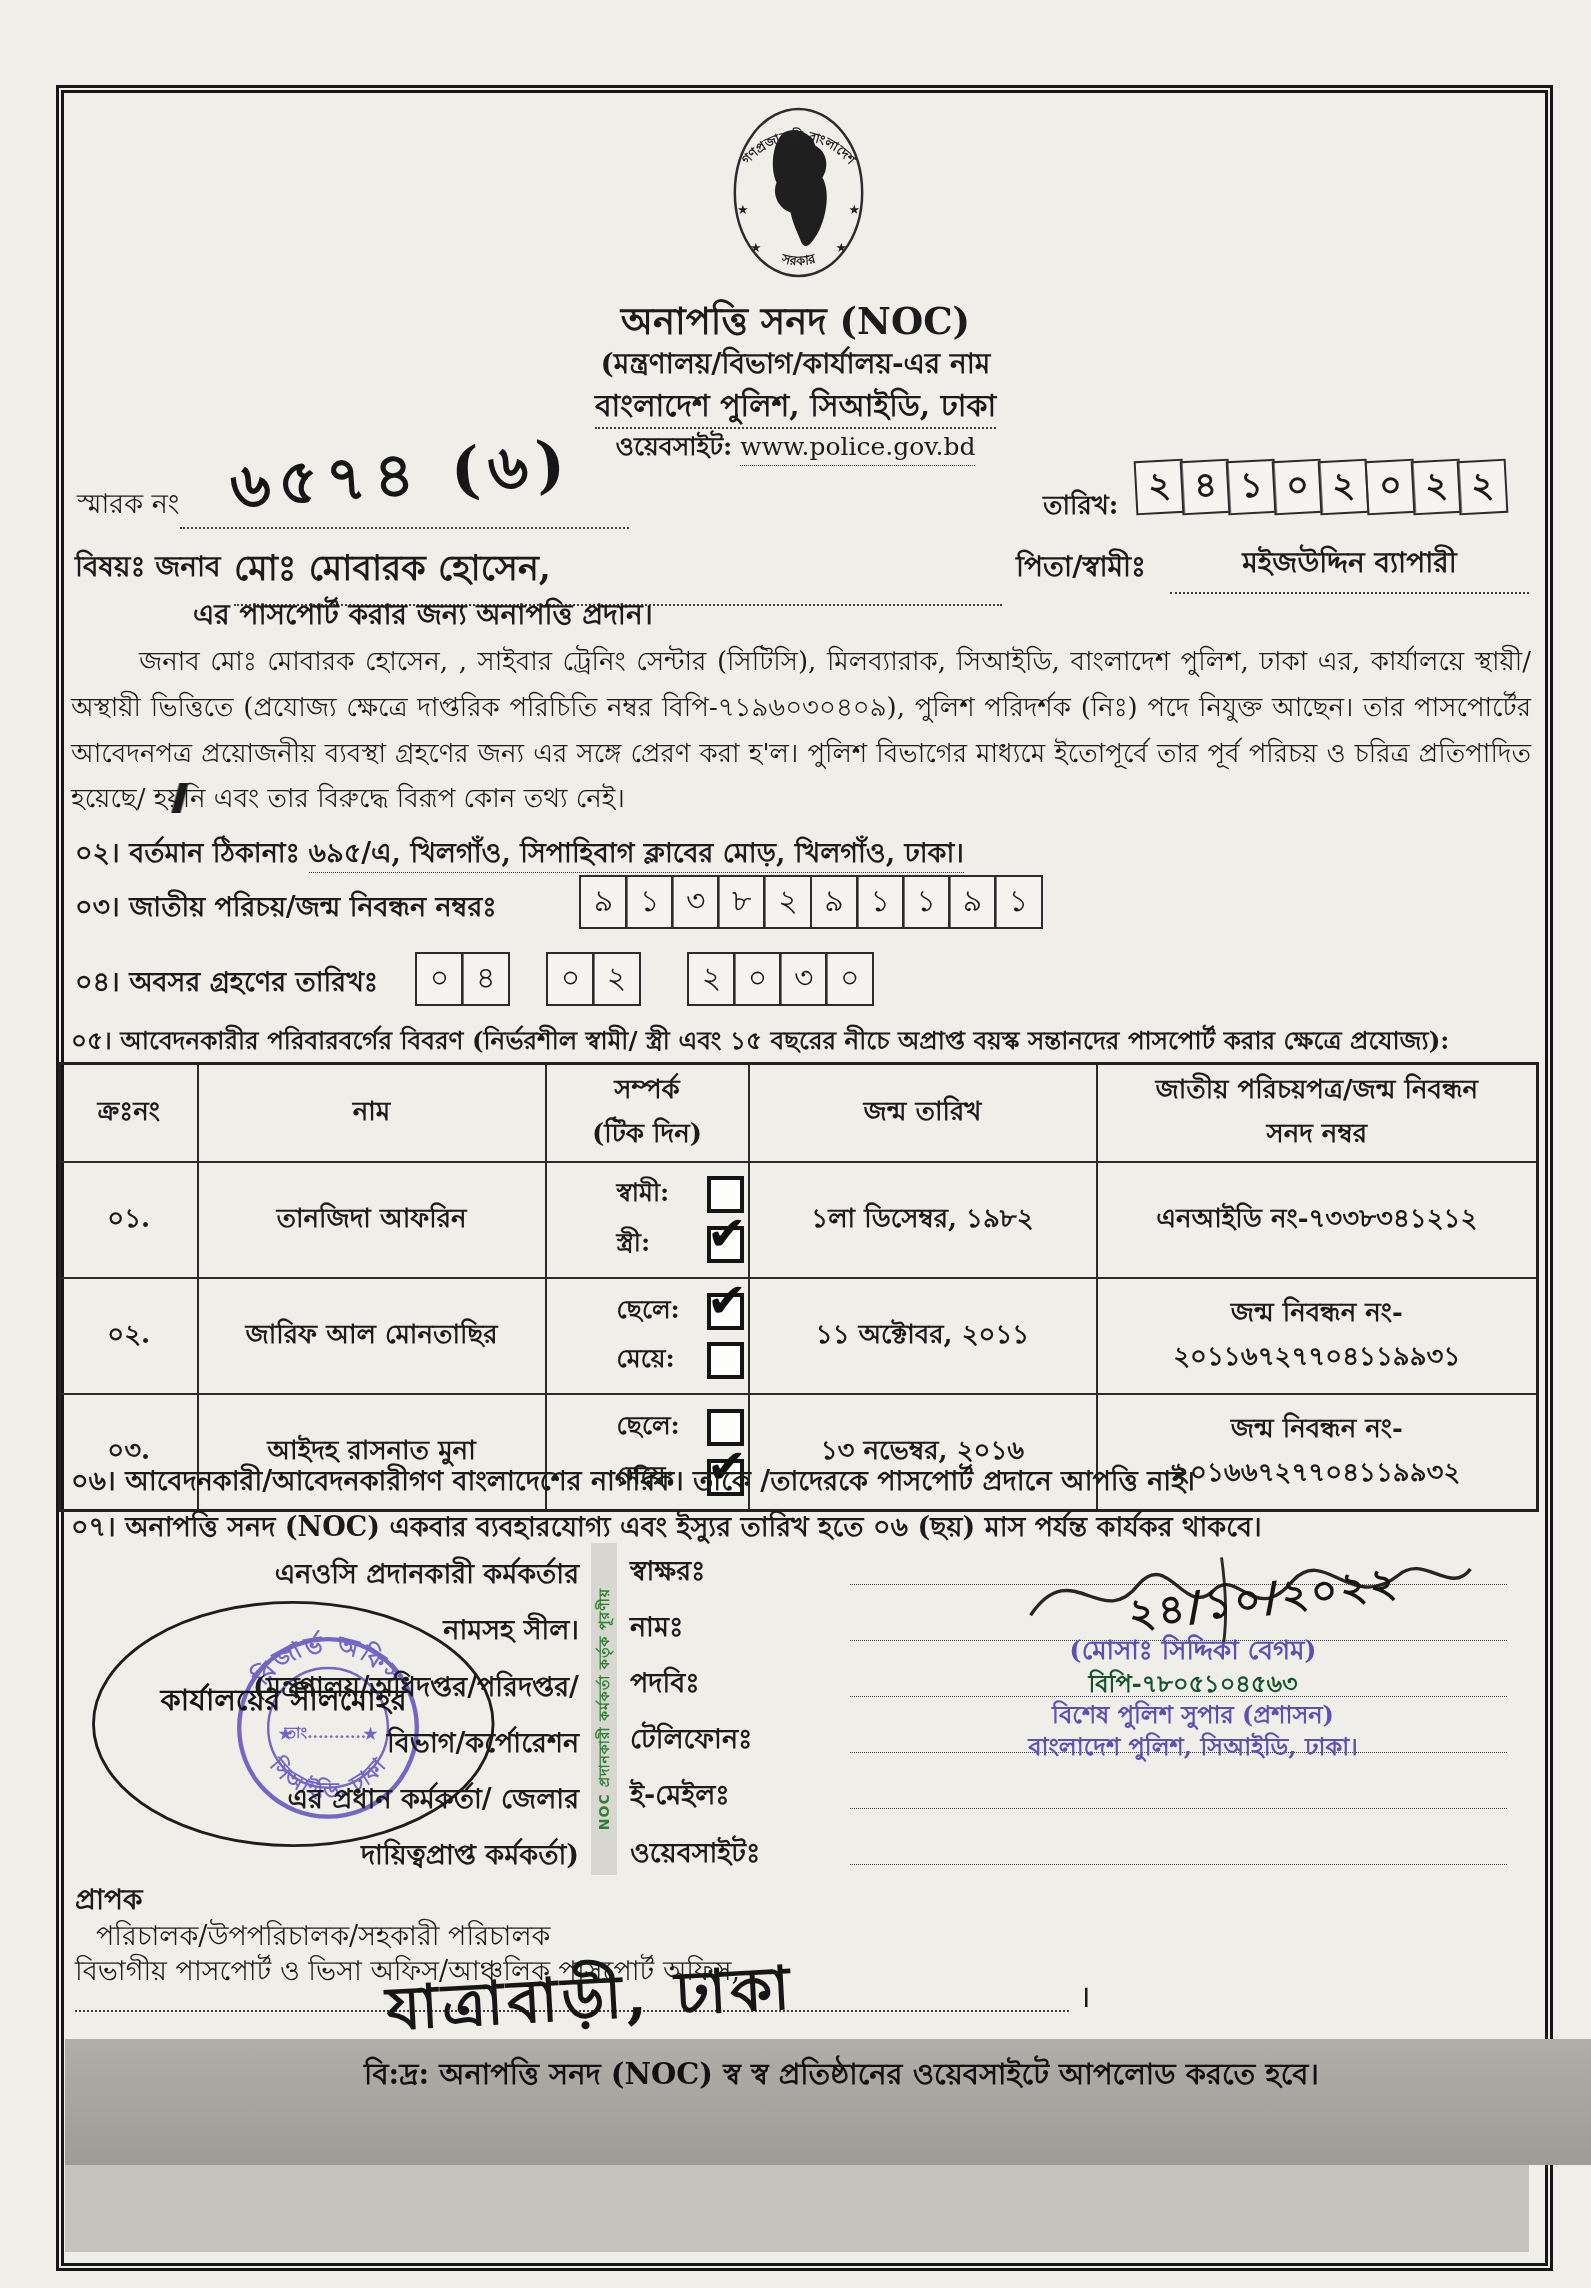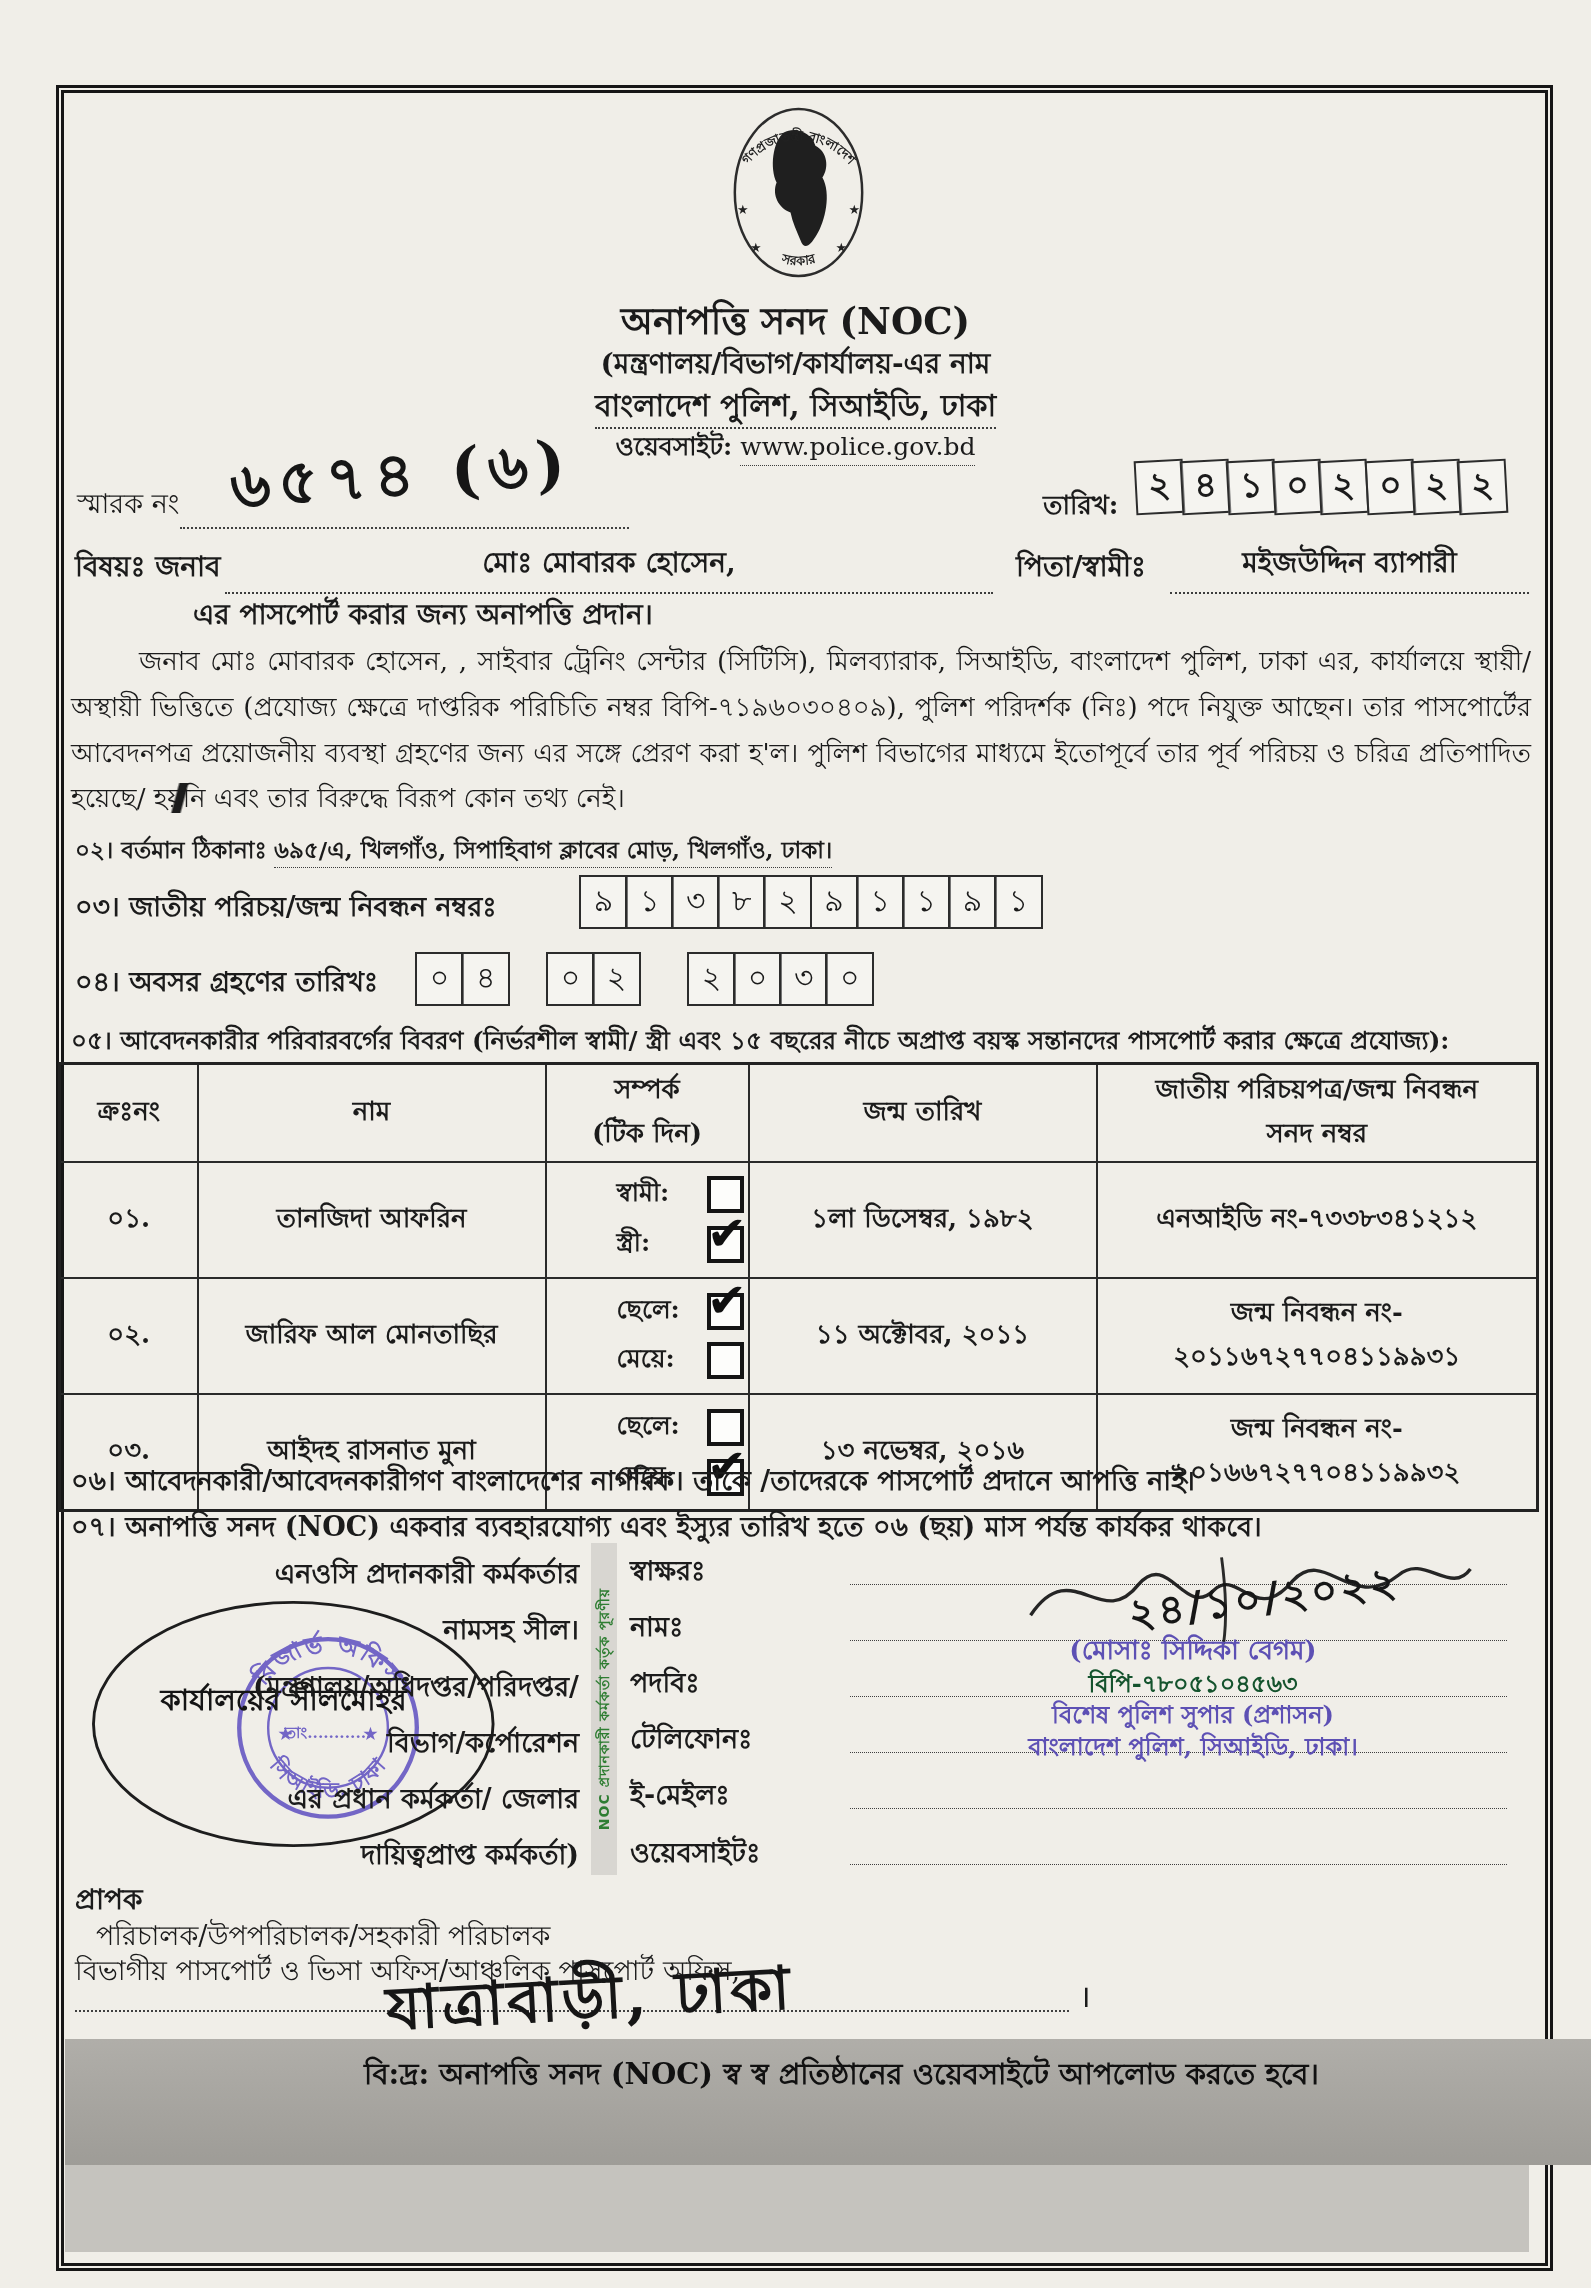--- a/index.html
+++ b/index.html
@@ -84,30 +84,30 @@
     <span class="dbox handdig">৪</span>
     <span class="dbox handdig">১</span>
     <span class="dbox handdig">০</span>
     <span class="dbox handdig">২</span>
     <span class="dbox handdig">০</span>
     <span class="dbox handdig">২</span>
     <span class="dbox handdig">২</span>
   </div>
 
   <div class="abs b" style="left:75px;top:545px;font-size:28px;">বিষয়ঃ জনাব</div>
-  <div class="abs b dot-u" style="left:225px;top:541px;width:768px;text-align:center;font-size:28px;">মোঃ মোবারক হোসেন,</div>
+  <div class="abs b dot-u" style="left:234px;top:541px;width:768px;font-size:35px;">মোঃ মোবারক হোসেন,</div>
   <div class="abs b" style="left:1016px;top:545px;font-size:28px;">পিতা/স্বামীঃ</div>
   <div class="abs b dot-u" style="left:1170px;top:541px;width:359px;text-align:center;font-size:28px;">মইজউদ্দিন ব্যাপারী</div>
   <div class="abs b" style="left:193px;top:593px;font-size:28px;">এর পাসপোর্ট করার জন্য অনাপত্তি প্রদান।</div>
 
   <div class="abs para" style="left:71px;top:639px;width:1460px;">
     <span>জনাব মোঃ মোবারক হোসেন, , সাইবার ট্রেনিং সেন্টার (সিটিসি), মিলব্যারাক, সিআইডি, বাংলাদেশ পুলিশ, ঢাকা এর, কার্যালয়ে স্থায়ী/অস্থায়ী ভিত্তিতে (প্রযোজ্য ক্ষেত্রে দাপ্তরিক পরিচিতি নম্বর বিপি-৭১৯৬০৩০৪০৯), পুলিশ পরিদর্শক (নিঃ) পদে নিযুক্ত আছেন। তার পাসপোর্টের আবেদনপত্র প্রয়োজনীয় ব্যবস্থা গ্রহণের জন্য এর সঙ্গে প্রেরণ করা হ'ল। পুলিশ বিভাগের মাধ্যমে ইতোপূর্বে তার পূর্ব পরিচয় ও চরিত্র প্রতিপাদিত হয়েছে/</span><span class="struck"> হয়নি </span><span> এবং তার বিরুদ্ধে বিরূপ কোন তথ্য নেই।</span>
   </div>
 
-  <div class="abs nowrap" style="left:75px;top:832px;font-size:23px;">
+  <div class="abs nowrap" style="left:75px;top:832px;font-size:27px;">
     <span class="b">০২। বর্তমান ঠিকানাঃ</span>
     <span class="b dot-u" style="border-bottom-width:1.9px;">৬৯৫/এ, খিলগাঁও, সিপাহিবাগ ক্লাবের মোড়, খিলগাঁও, ঢাকা।</span>
   </div>
 
   <div class="abs b" style="left:75px;top:886px;font-size:27px;">০৩। জাতীয় পরিচয়/জন্ম নিবন্ধন নম্বরঃ</div>
   <div class="boxrow" style="left:579px;top:875px;">
     <span class="dbox first">৯</span>
     <span class="dbox">১</span>
     <span class="dbox">৩</span>
     <span class="dbox">৮</span>

